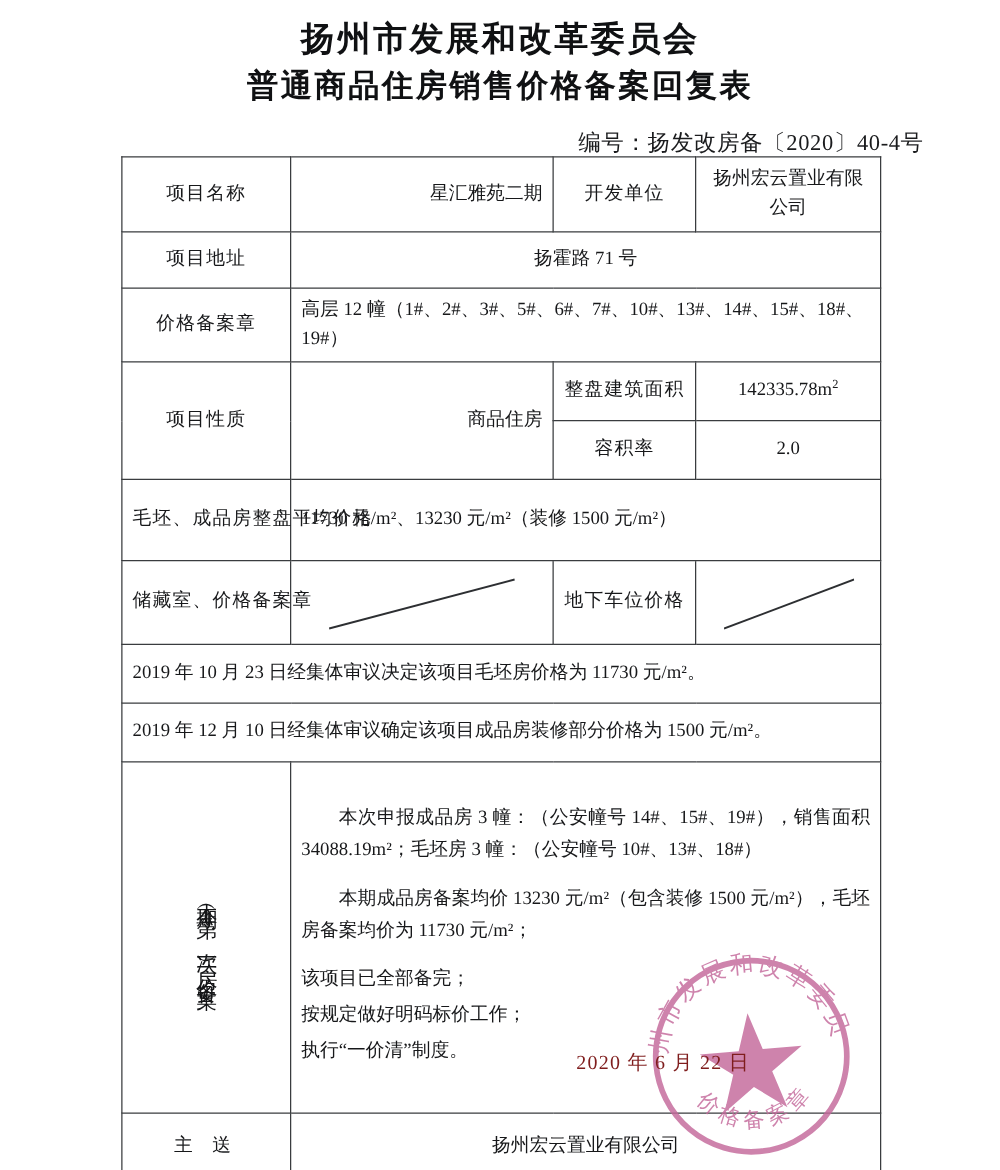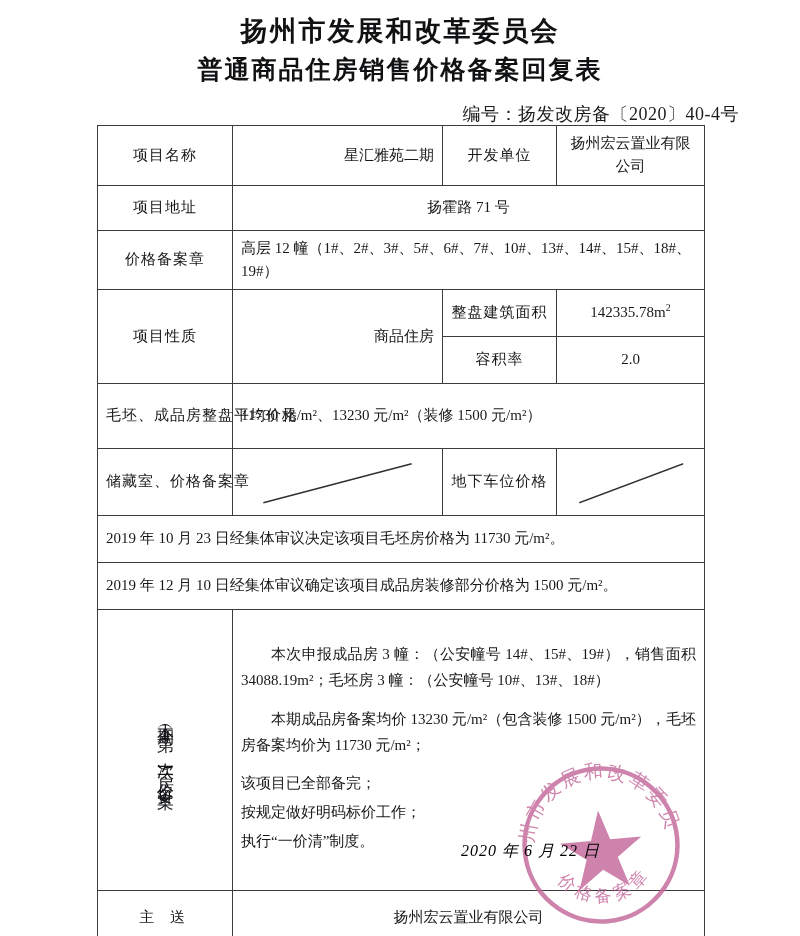--- a/index.html
+++ b/index.html
@@ -129,24 +129,23 @@
   }
   .body-cell p.indent { text-indent: 2em; }
   .body-cell p.tight { margin-bottom: 3px; }
 
   .sign-date {
     position: absolute;
     right: 104px;
     bottom: 26px;
     font-size: 16px;
     letter-spacing: 1px;
-    color: #000000;
+    color: #7f1d1d;
     z-index: 4;
     white-space: nowrap;
-    font-style: italic;
   }
 
   
   .seal {
     position: absolute;
     width: 182px;
     height: 182px;
     right: 12px;
     bottom: -46px;
     z-index: 3;

